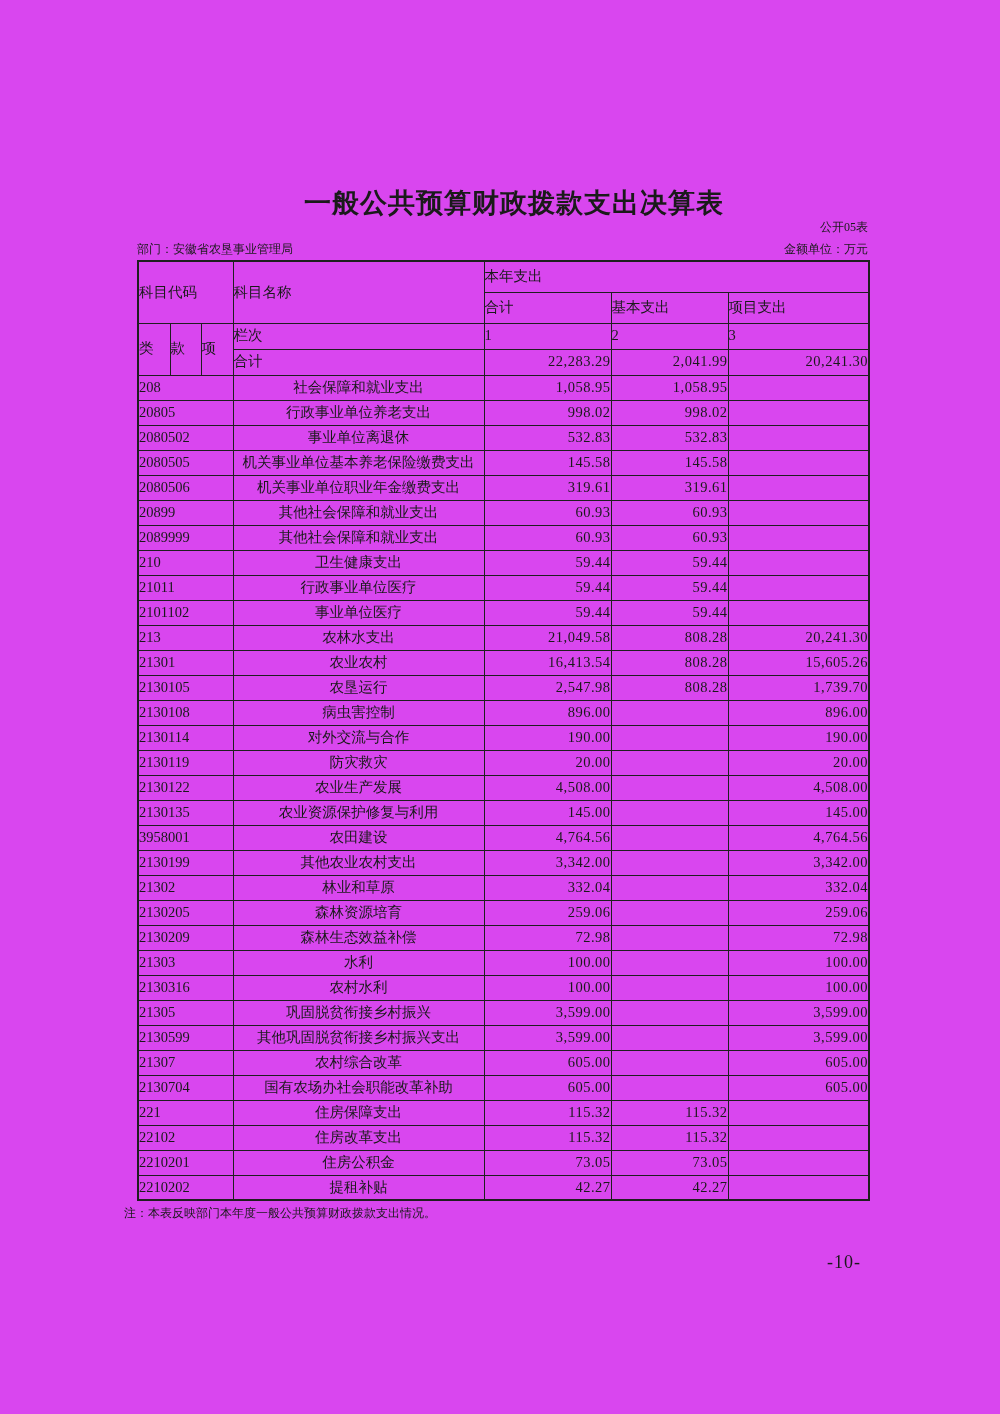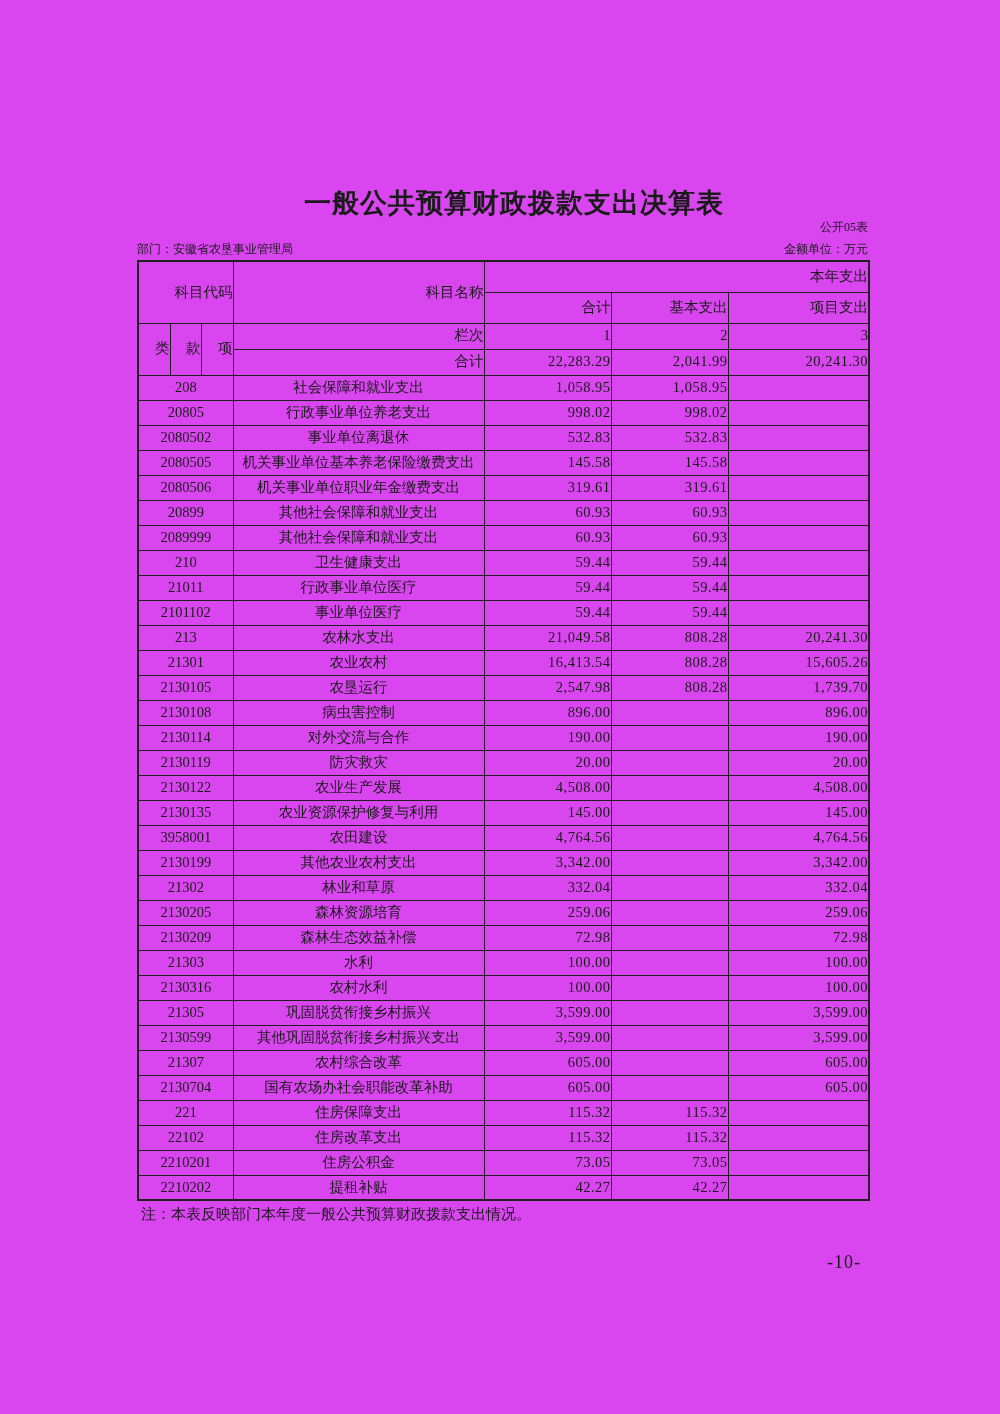--- a/index.html
+++ b/index.html
@@ -54,34 +54,34 @@
   }
   table.fin-table td {
     border: 1px solid #1f1f1f;
     padding: 0;
     overflow: hidden;
     white-space: nowrap;
     font-size: 14.5px;
     line-height: 1.2;
     vertical-align: middle;
   }
-  thead td { text-align: right; font-size: 15px; }
+  thead td { text-align: left; font-size: 15px; }
   tr.h-row-a { height: 31px; }
   tr.h-row-b { height: 31px; }
   tr.h-row-c { height: 26px; }
   tr.h-row-d { height: 26px; }
   tbody tr { height: 25px; }
-  td.code { text-align: center; padding-left: 9px; font-family: Liberation Serif, serif; }
+  td.code { text-align: left; padding-left: 9px; font-family: Liberation Serif, serif; }
   td.name { text-align: center; padding-left: 9px; }
   td.num  { text-align: right; padding-right: 9px; letter-spacing: 0.5px; }
   .note {
     position: absolute;
     top: 1205px;
-    left: 141px;
-    font-size: 15px;
+    left: 124px;
+    font-size: 12px;
   }
   .page-number {
     position: absolute;
     top: 1252px;
     left: 130px;
     width: 731px;
     text-align: right;
     font-size: 18px;
     letter-spacing: 1px;
   }

